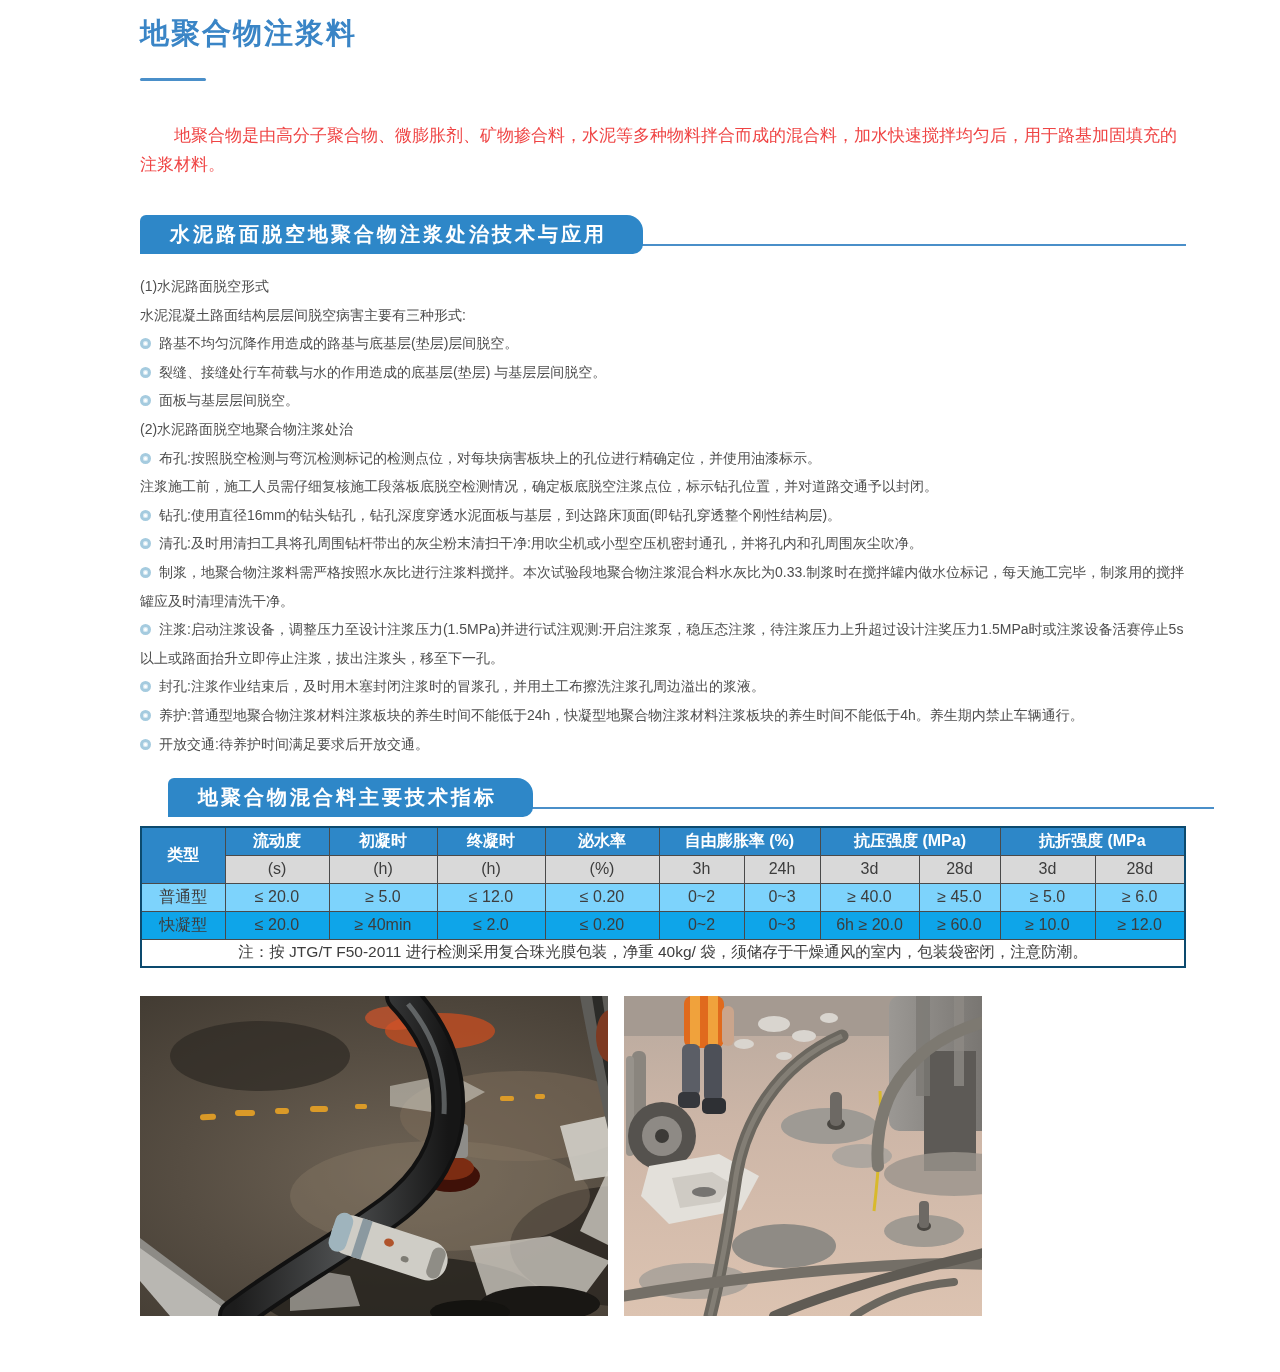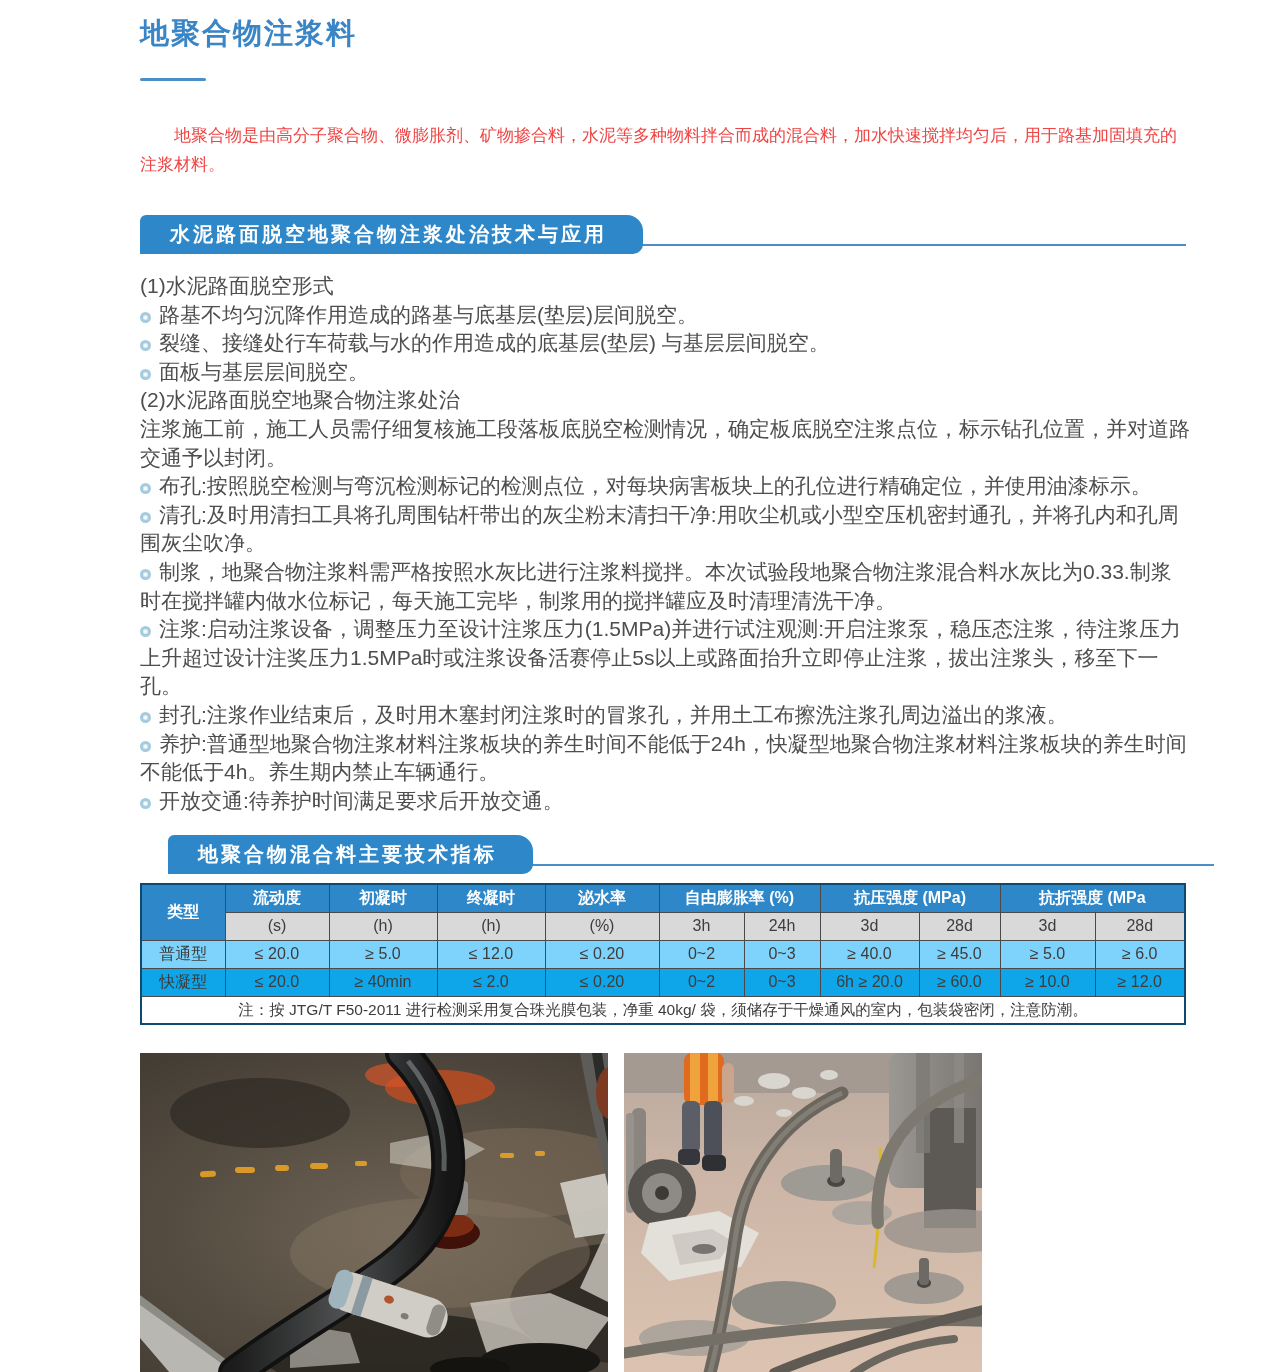--- a/index.html
+++ b/index.html
@@ -23,21 +23,21 @@
   .banner-underline { position:absolute; left:0; bottom:0; width:100%; height:2px; background:#4a8fc9; }
   .banner-box {
     position:absolute; left:0; top:8px; height:39px; line-height:39px;
     background:#2e87c8; color:#ffffff; font-size:20px; font-weight:bold;
     letter-spacing:3px; padding:0 36px 0 30px;
     border-radius:6px 16px 10px 0;
   }
 
   
   .body-block { margin-top:26px; width:1050px; }
-  .body-block p { font-size:21px; line-height:28.6px; color:#4e4e4e; }
+  .body-block p { font-size:14px; line-height:28.6px; color:#4e4e4e; }
   .ring {
     display:inline-block; width:11px; height:11px;
     border:3px solid #a5cbdf; border-radius:50%;
     background:#ffffff; box-shadow: inset 0 0 0 1px #d8eaf3;
     margin-right:8px; vertical-align:-1px;
   }
 
   
   .spec-table { margin-top:17px; border-collapse:collapse; width:1044px; font-size:16px; color:#3d3d3d; table-layout:fixed; }
   .spec-table th, .spec-table td { border:1px solid #4a4a4a; text-align:center; padding:2px 2px; height:28px; }
@@ -63,26 +63,28 @@
 
   <p class="intro">地聚合物是由高分子聚合物、微膨胀剂、矿物掺合料，水泥等多种物料拌合而成的混合料，加水快速搅拌均匀后，用于路基加固填充的注浆材料。</p>
 
   <div class="banner-wrap">
     <div class="banner-underline"></div>
     <div class="banner-box">水泥路面脱空地聚合物注浆处治技术与应用</div>
   </div>
 
   <div class="body-block">
     <p><span>(1)水泥路面脱空形式</span></p>
+    <p><span>水泥混凝土路面结构层层间脱空病害主要有三种形式:</span></p>
     <p><span class="ring"></span><span>路基不均匀沉降作用造成的路基与底基层(垫层)层间脱空。</span></p>
     <p><span class="ring"></span><span>裂缝、接缝处行车荷载与水的作用造成的底基层(垫层) 与基层层间脱空。</span></p>
     <p><span class="ring"></span><span>面板与基层层间脱空。</span></p>
     <p><span>(2)水泥路面脱空地聚合物注浆处治</span></p>
+    <p><span class="ring"></span><span>布孔:按照脱空检测与弯沉检测标记的检测点位，对每块病害板块上的孔位进行精确定位，并使用油漆标示。</span></p>
     <p><span>注浆施工前，施工人员需仔细复核施工段落板底脱空检测情况，确定板底脱空注浆点位，标示钻孔位置，并对道路交通予以封闭。</span></p>
-    <p><span class="ring"></span><span>布孔:按照脱空检测与弯沉检测标记的检测点位，对每块病害板块上的孔位进行精确定位，并使用油漆标示。</span></p>
+    <p><span class="ring"></span><span>钻孔:使用直径16mm的钻头钻孔，钻孔深度穿透水泥面板与基层，到达路床顶面(即钻孔穿透整个刚性结构层)。</span></p>
     <p><span class="ring"></span><span>清孔:及时用清扫工具将孔周围钻杆带出的灰尘粉末清扫干净:用吹尘机或小型空压机密封通孔，并将孔内和孔周围灰尘吹净。</span></p>
     <p><span class="ring"></span><span>制浆，地聚合物注浆料需严格按照水灰比进行注浆料搅拌。本次试验段地聚合物注浆混合料水灰比为0.33.制浆时在搅拌罐内做水位标记，每天施工完毕，制浆用的搅拌罐应及时清理清洗干净。</span></p>
     <p><span class="ring"></span><span>注浆:启动注浆设备，调整压力至设计注浆压力(1.5MPa)并进行试注观测:开启注浆泵，稳压态注浆，待注浆压力上升超过设计注奖压力1.5MPa时或注浆设备活赛停止5s以上或路面抬升立即停止注浆，拔出注浆头，移至下一孔。</span></p>
     <p><span class="ring"></span><span>封孔:注浆作业结束后，及时用木塞封闭注浆时的冒浆孔，并用土工布擦洗注浆孔周边溢出的浆液。</span></p>
     <p><span class="ring"></span><span>养护:普通型地聚合物注浆材料注浆板块的养生时间不能低于24h，快凝型地聚合物注浆材料注浆板块的养生时间不能低于4h。养生期内禁止车辆通行。</span></p>
     <p><span class="ring"></span><span>开放交通:待养护时间满足要求后开放交通。</span></p>
   </div>
 
   <div class="banner-wrap" style="margin-top:12px;margin-left:28px;">
     <div class="banner-underline"></div>

